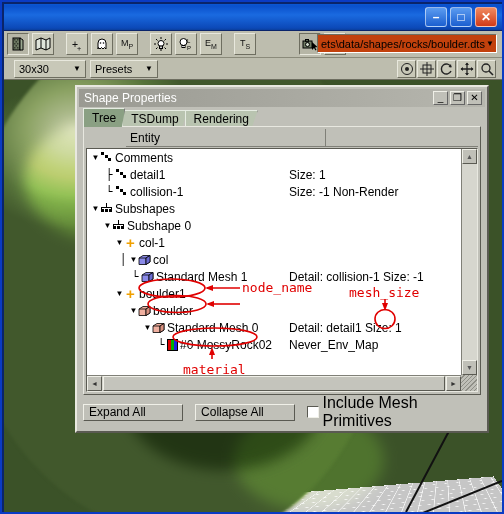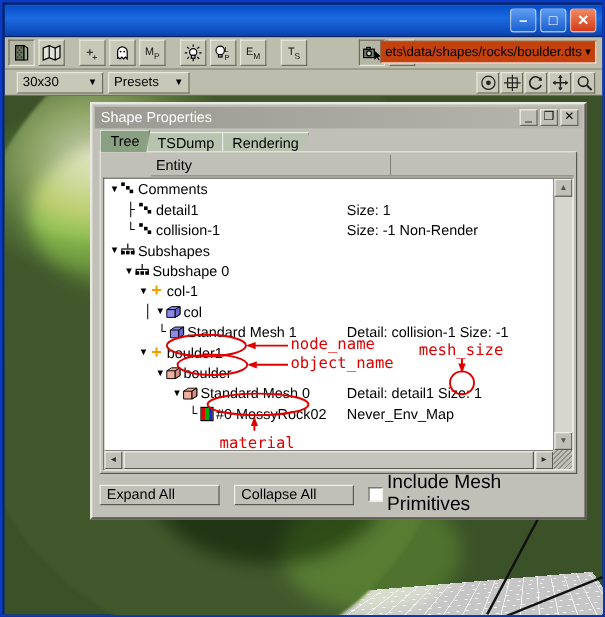--- a/index.html
+++ b/index.html
@@ -735,18 +735,17 @@
 
       <path d="M383 297 L383 306" stroke="#e00000" stroke-width="1.6" fill="none"></path>
       <path d="M383 309 L380 301 L386 301 Z" fill="#e00000"></path>
 
       <ellipse cx="213" cy="335" rx="42" ry="9" fill="none" stroke="#e00000" stroke-width="1.6"></ellipse>
 
       <path d="M210 357 L210 349" stroke="#e00000" stroke-width="1.6" fill="none"></path>
       <path d="M210 345 L207 353 L213 353 Z" fill="#e00000"></path>
     </svg>
     <div class="an-text" style="left:240px; top:278px;">node_name</div>
-    <div class="an-text" style="left:240px; top:294px;">object_name</div>
     <div class="an-text" style="left:347px; top:283px;">mesh_size</div>
     <div class="an-text" style="left:181px; top:360px;">material</div>
   </div>
 
 </div>
 
 </body></html>

